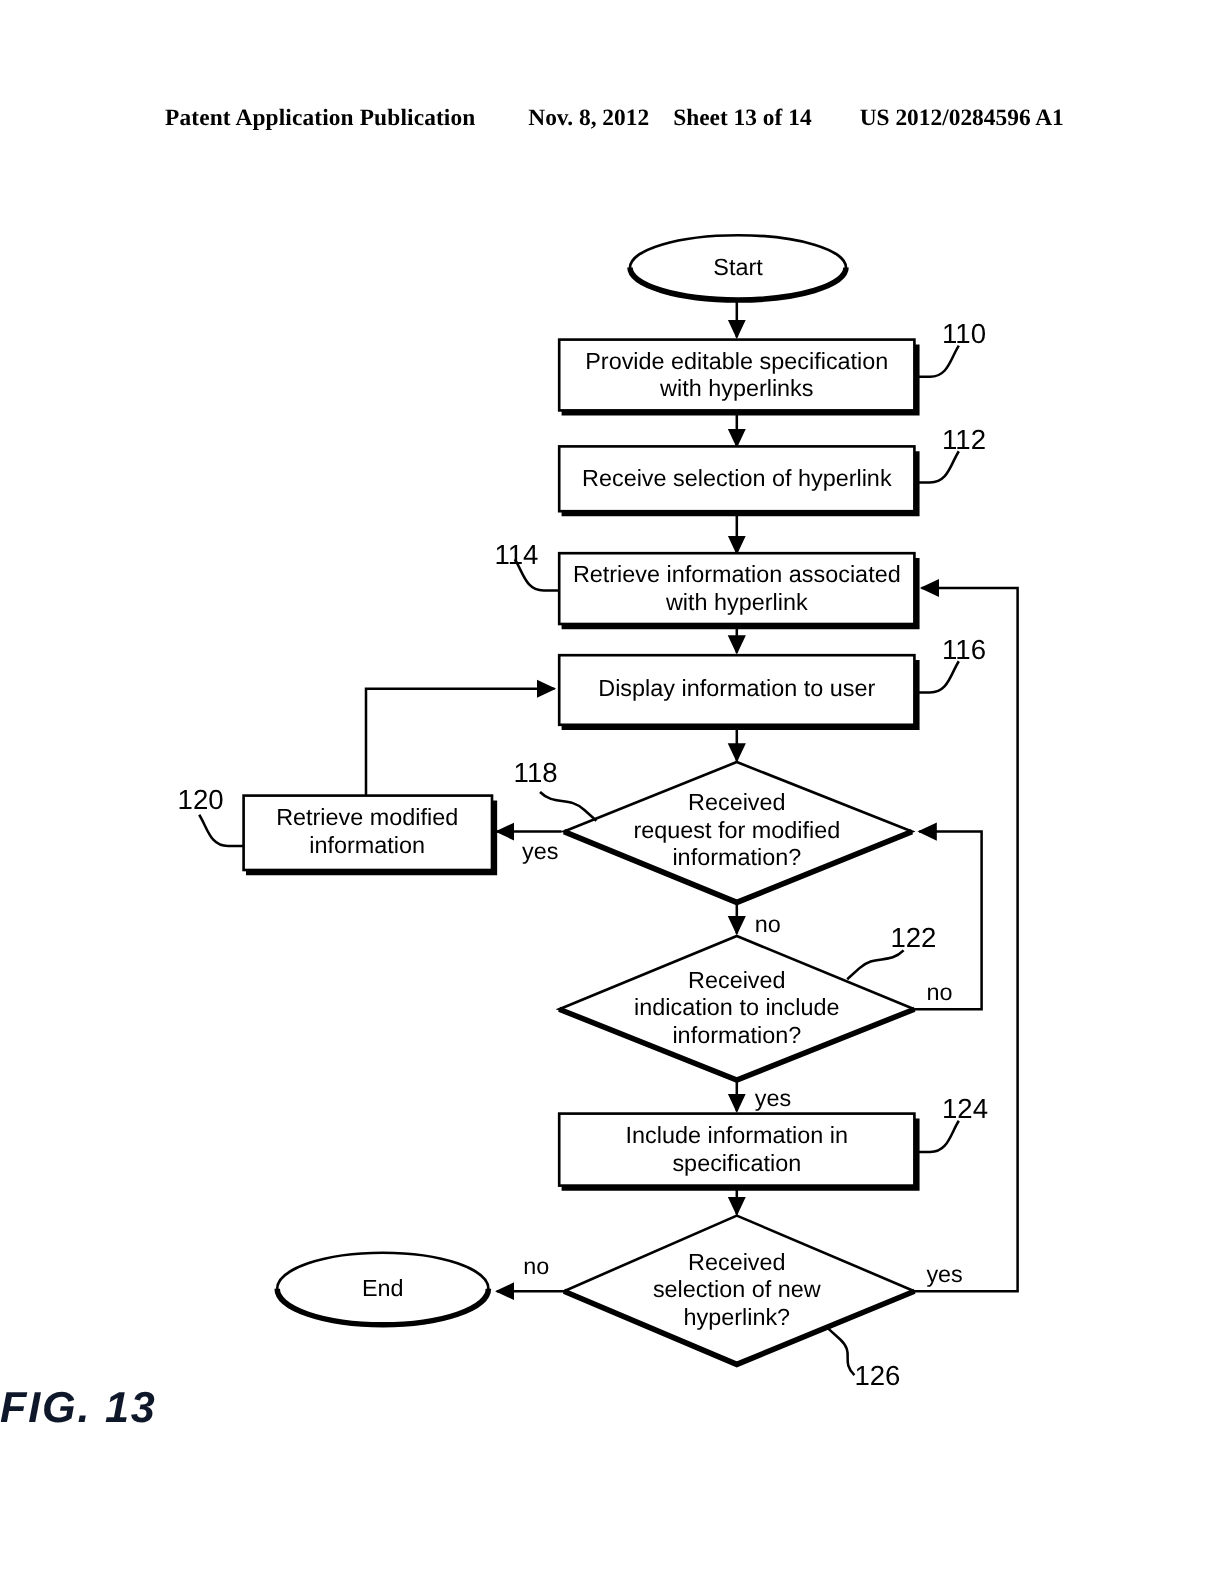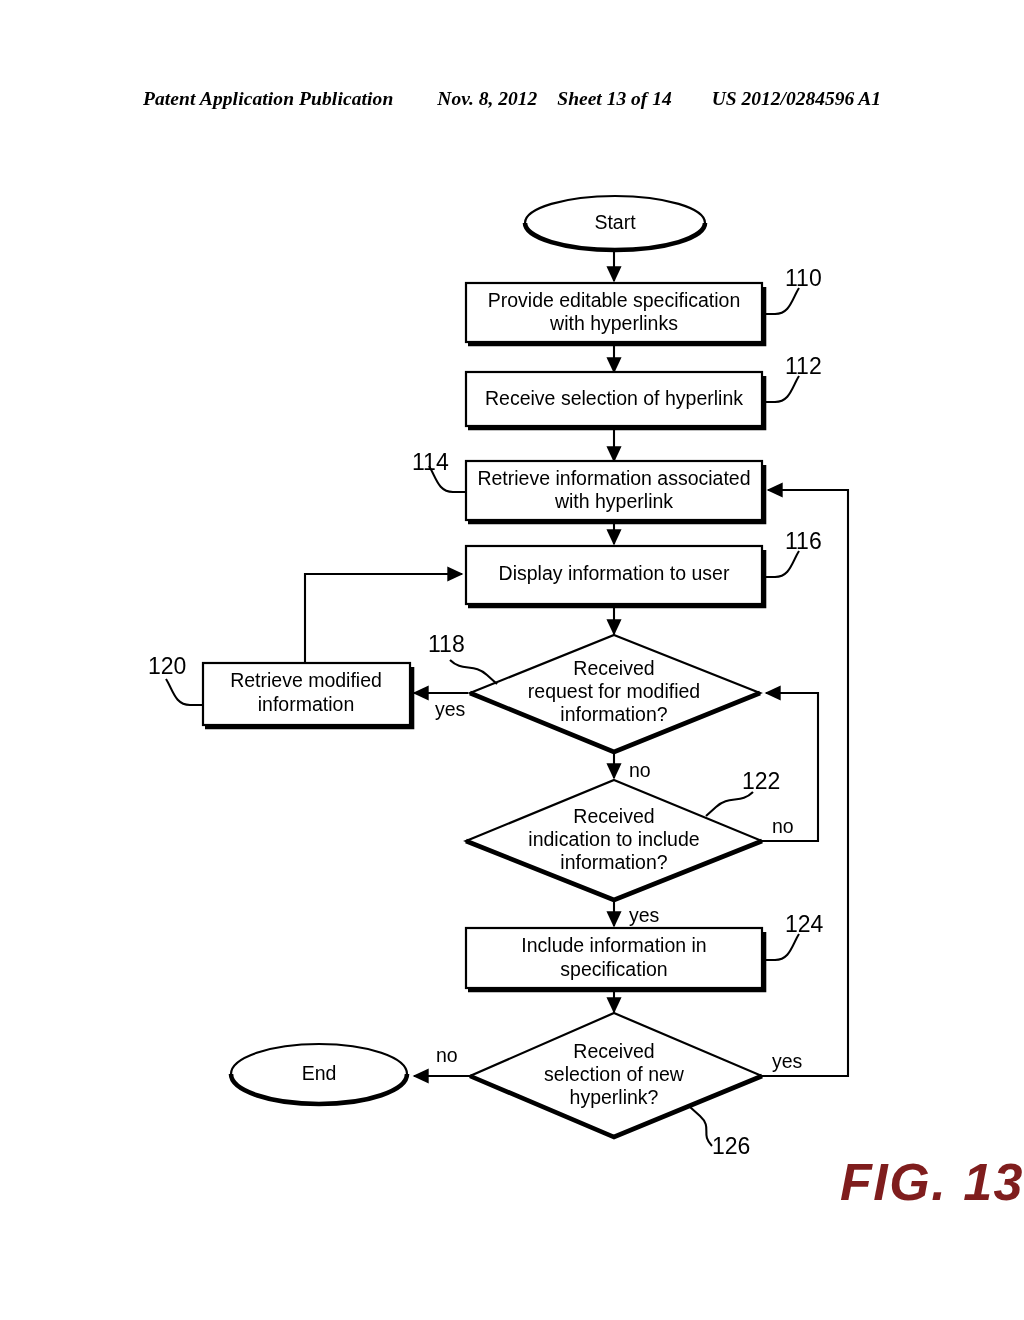--- a/index.html
+++ b/index.html
@@ -26,41 +26,40 @@
     position: absolute;
     left: 0;
     top: 88px;
     width: 1024px;
     text-align: center;
     font-family: "Liberation Serif", serif;
     font-weight: bold;
     font-size: 19.5px;
     color: #000000;
     white-space: nowrap;
-    font-style: italic;
   }
   .pat-header span { display: inline-block; vertical-align: baseline; }
   .hdr-pub   { letter-spacing: 0.1px; }
   .hdr-date  { margin-left: 44px; }
   .hdr-sheet { margin-left: 20px; }
   .hdr-num   { margin-left: 40px; }
 
   
   .fig-caption {
     position: absolute;
     left: 0;
     top: 1152px;
     width: 1024px;
-    text-align: right;
+    text-align: left;
     font-family: "Liberation Sans", sans-serif;
     font-style: italic;
     font-weight: bold;
-    font-size: 52px;
+    font-size: 36px;
     letter-spacing: 1.5px;
-    color: #7f1d1d;
+    color: #0f172a;
   }
 
   
   #flow-svg {
     position: absolute;
     left: 0;
     top: 0;
     width: 1024px;
     height: 1320px;
   }

